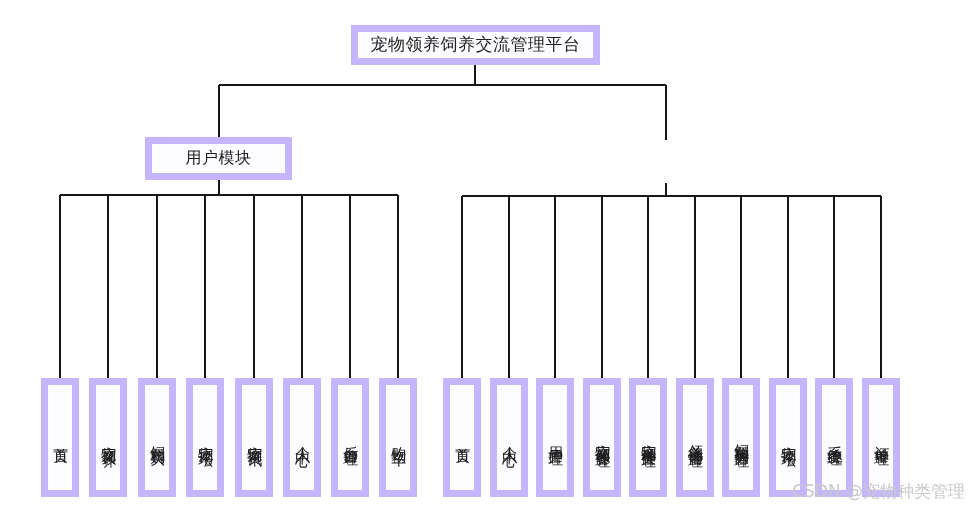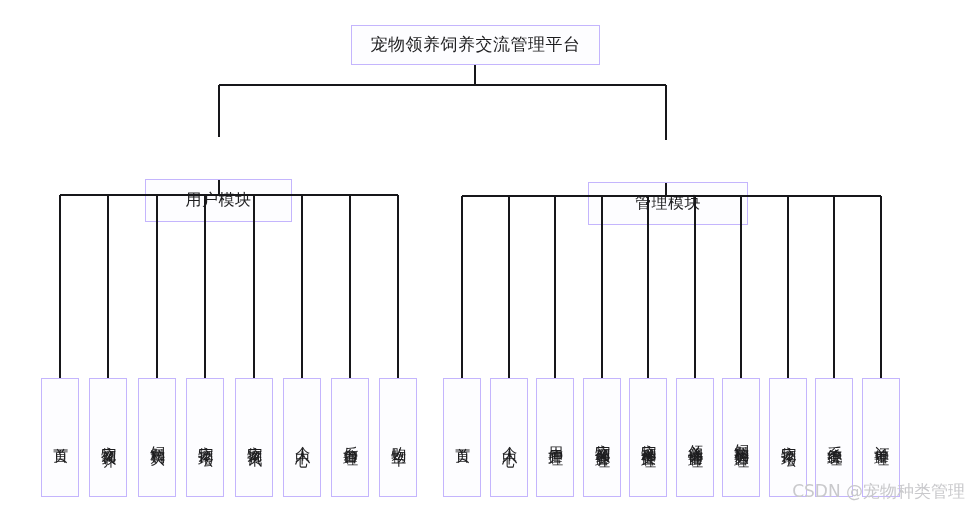--- a/index.html
+++ b/index.html
@@ -12,36 +12,35 @@
     width: 973px;
     height: 511px;
     background: #ffffff;
     font-family: "Liberation Serif", "DejaVu Serif", serif;
     overflow: hidden;
   }
   
   .node {
     position: absolute;
     box-sizing: border-box;
-    border: 1px solid #c4b5fd;
+    border: 7px solid #c4b5fd;
     background: #fdfdff;
     display: flex;
     align-items: center;
     justify-content: center;
     color: #1d1d1f;
     line-height: 1.18;
   }
   .node.root {
     font-size: 17px;
     letter-spacing: 0.5px;
   }
   .node.module {
     font-size: 16px;
     letter-spacing: 0.5px;
-    margin-top: 42px;
   }
   .node.leaf {
     font-size: 15px;
     writing-mode: vertical-rl;
     text-orientation: upright;
     letter-spacing: 2px;
     padding: 4px 0;
   }
   .node.leaf .leaf-label {
     display: block;
@@ -75,23 +74,20 @@
   <div class="node root" style="left: 351px; top: 25px; width: 249px; height: 40px;">
       <span class="">宠物领养饲养交流管理平台</span>
     </div>
     <div class="ln v" style="left: 474px; top: 65px; height: 20px;"></div>
     <div class="ln h" style="left: 219px; top: 84px; width: 447px;"></div>
     <div class="ln v" style="left: 218px; top: 85px; height: 52px;"></div>
     <div class="node module" style="left: 145px; top: 137px; width: 147px; height: 43px;">
       <span class="">用户模块</span>
     </div>
     <div class="ln v" style="left: 665px; top: 85px; height: 55px;"></div>
-    <div class="node module" style="left: 588px; top: 140px; width: 160px; height: 43px;">
-      <span class="">管理模块</span>
-    </div>
     <div class="ln v" style="left: 218px; top: 180px; height: 15px;"></div>
     <div class="ln h" style="left: 60px; top: 194px; width: 338px;"></div>
     <div class="ln v" style="left: 59px; top: 195px; height: 183px;"></div>
     <div class="node leaf" style="left: 41px; top: 378px; width: 38px; height: 119px;">
       <span class="leaf-label">首页</span>
     </div>
     <div class="ln v" style="left: 107px; top: 195px; height: 183px;"></div>
     <div class="node leaf" style="left: 89px; top: 378px; width: 38px; height: 119px;">
       <span class="leaf-label">宠物领养</span>
     </div>

